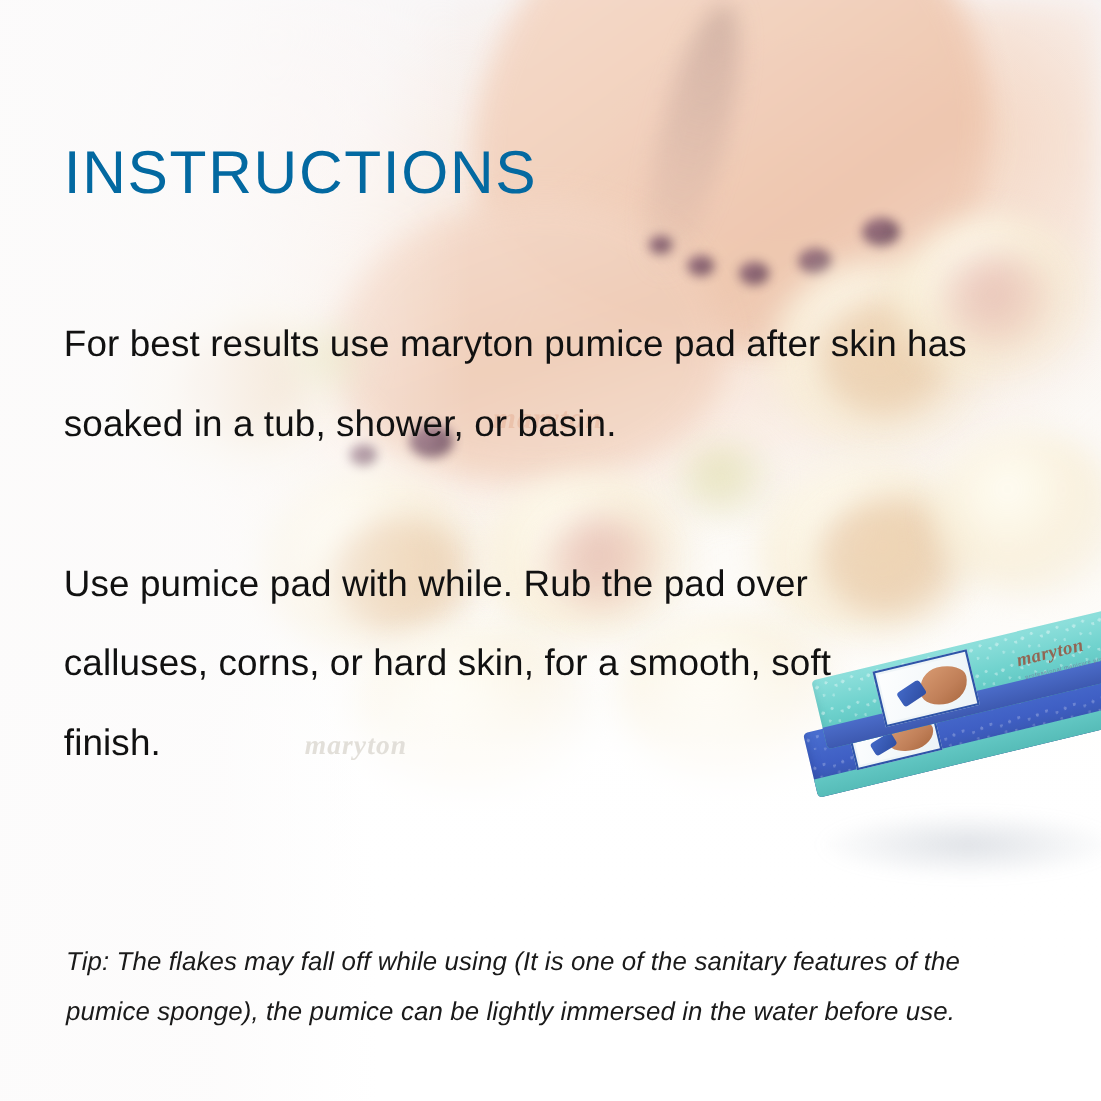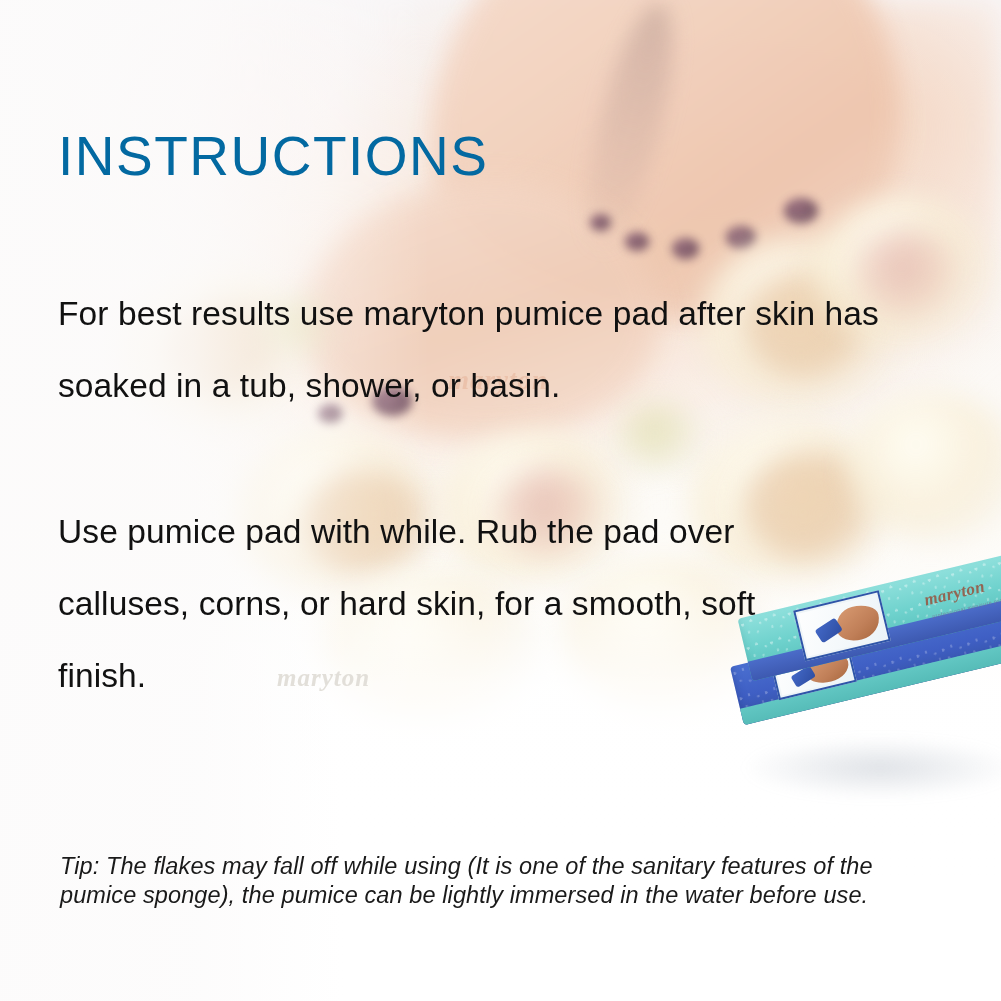--- a/index.html
+++ b/index.html
@@ -174,21 +174,21 @@
 
   .tip {
     position: absolute;
     left: 60px;
     top: 828px;
     width: 890px;
     font-size: 23.5px;
     font-style: italic;
     font-weight: 400;
     color: #1a1a1a;
-    line-height: 29px;
+    line-height: 45px;
     letter-spacing: 0.1px;
   }
 
   
   .product {
     position: absolute;
     left: 735px;
     top: 608px;
     width: 300px;
     height: 205px;

